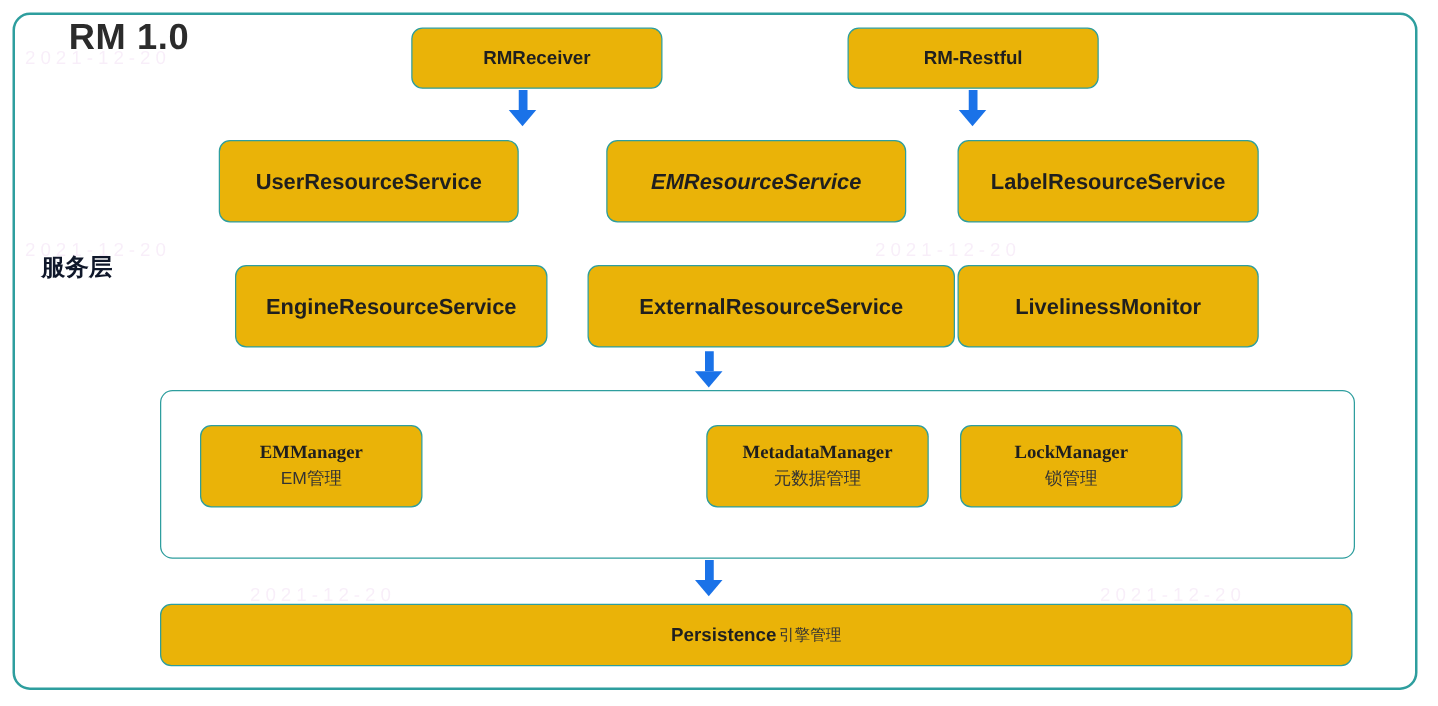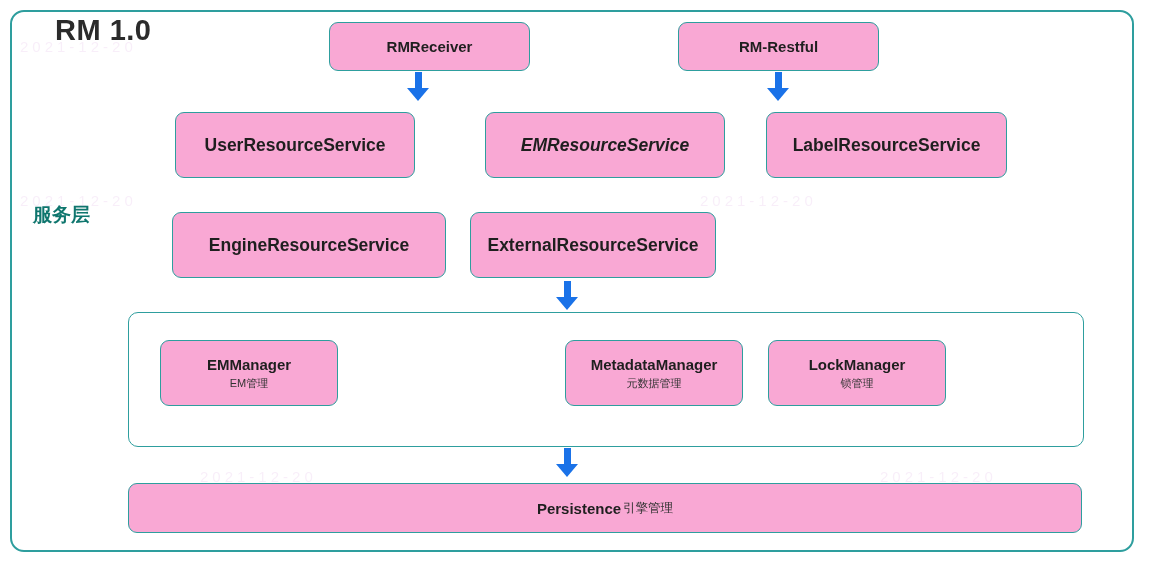--- a/index.html
+++ b/index.html
@@ -25,21 +25,21 @@
     font-size: 29px;
     font-weight: bold;
     color: #2b2b2b;
     letter-spacing: 0.5px;
   }
   .node {
     position: absolute;
     box-sizing: border-box;
     border: 1.5px solid #2e9e9e;
     border-radius: 9px;
-    background: #f9a8d4;
+    background: #eab308;
     display: flex;
     align-items: center;
     justify-content: center;
     color: #1f1f1f;
   }
   .node .name { font-weight: bold; }
   .entry-node { width: 201px; height: 49px; font-size: 15px; }
   .service-node { height: 66px; font-size: 17.5px; }
   .module-frame {
     position: absolute;
@@ -48,33 +48,33 @@
     border: 1.5px solid #2e9e9e;
     border-radius: 10px;
     background: #ffffff;
   }
   .manager-node {
     width: 178px; height: 66px;
     top: 340px;
     flex-direction: column;
     gap: 3px;
   }
-  .manager-node .name { font-size: 15px; }
-  .manager-node .desc { font-size: 11px; color: #333; }
+  .manager-node .name { font-size: 15px; font-family: Liberation Serif, serif; }
+  .manager-node .desc { font-size: 14px; color: #333; }
   .persistence-node {
     left: 128px; top: 483px;
     width: 954px; height: 50px;
     flex-direction: row;
     gap: 2px;
   }
   .persistence-node .name { font-size: 15px; }
   .persistence-node .desc { font-size: 12.5px; color: #333; }
   .layer-label {
     position: absolute;
-    color: #0f766e;
+    color: #0f172a;
     font-weight: bold;
     line-height: 25px;
   }
   .service-layer-label { left: 33px; top: 202px; font-size: 19px; }
   .module-layer-label { left: 28px; top: 354px; font-size: 19px; }
   .module-layer-label span { display: block; }
   .arrow-down {
     position: absolute;
     width: 22px;
     height: 29px;
@@ -142,25 +142,28 @@
   <div class="node service-node" style="left:175px; top:112px; width:240px;">
     <span class="name">UserResourceService</span>
   </div>
   <div class="node service-node" style="left:485px; top:112px; width:240px;font-style:italic;">
     <span class="name">EMResourceService</span>
   </div>
   <div class="node service-node" style="left:766px; top:112px; width:241px;">
     <span class="name">LabelResourceService</span>
   </div>
 
-  <div class="node service-node" style="left:172px; top:212px; width:274px;">
+  <div class="node service-node" style="left:188px; top:212px; width:250px;">
     <span class="name">EngineResourceService</span>
   </div>
-  <div class="node service-node" style="left:470px; top:212px; width:246px;">
+  <div class="node service-node" style="left:470px; top:212px; width:294px;">
     <span class="name">ExternalResourceService</span>
+  </div>
+  <div class="node service-node" style="left:766px; top:212px; width:241px;">
+    <span class="name">LivelinessMonitor</span>
   </div>
 
   <div class="arrow-down" style="left:556px; top:281px;">
     <div class="shaft"></div>
       <div class="head"></div>
   </div>
 
 
   <div class="module-frame"></div>
 

